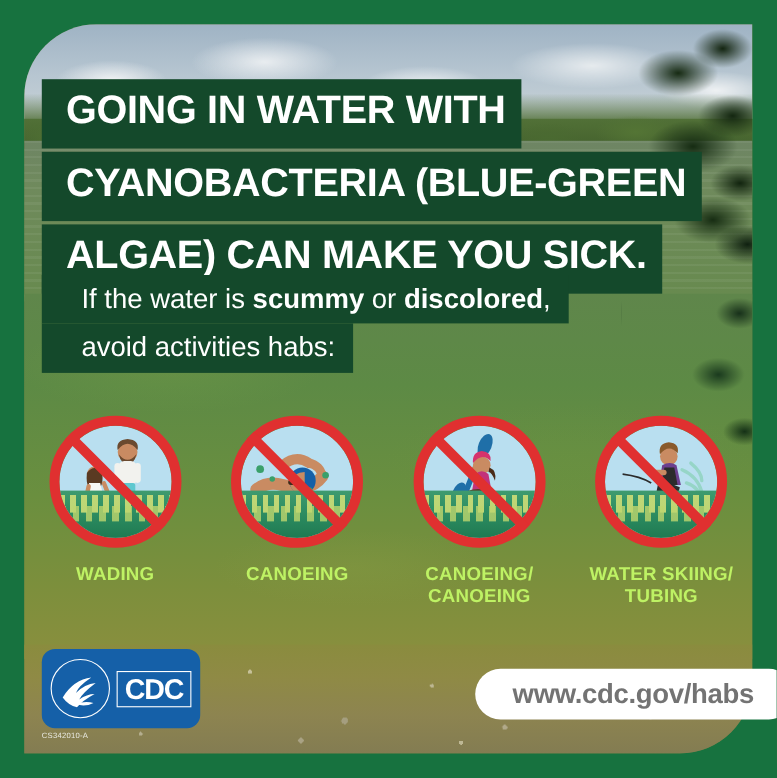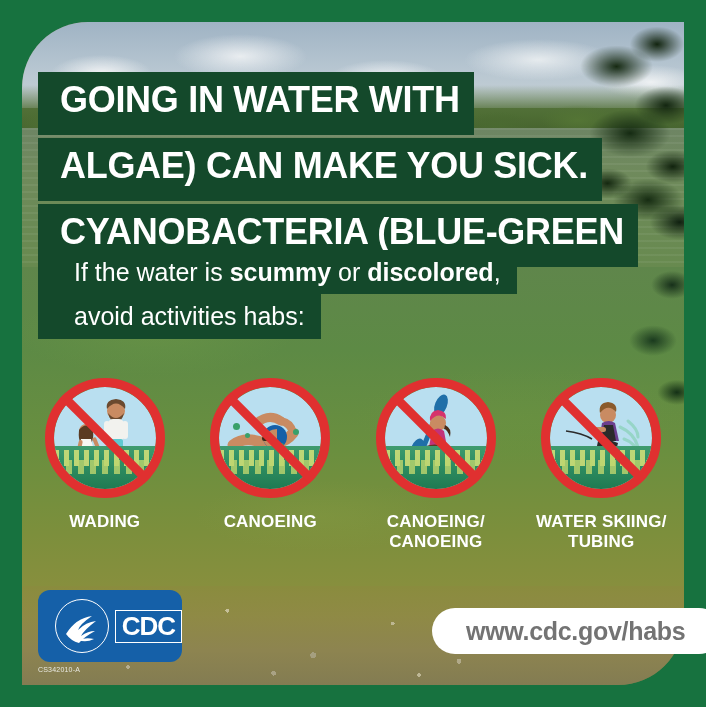--- a/index.html
+++ b/index.html
@@ -203,35 +203,35 @@
   }
   .slash {
     position:absolute; left:50%; top:50%;
     width:120px; height:9px;
     background:#e03030;
     transform:translate(-50%,-50%) rotate(45deg);
     z-index:4;
   }
 
   .icon-label {
-    color:#ffffff;
+    color:#bef264;
     font-weight:bold;
     font-size:17px;
     line-height:1.15;
     margin-top:14px;
     letter-spacing:.2px;
   }
 
   
   .cdc-block { position:absolute; left:38px; top:590px; z-index:6; }
   .cdc-logo {
     width:144px; height:72px;
     background:#1560a8;
     border-radius:12px;
-    display:flex; align-items:center; justify-content:flex-end;
+    display:flex; align-items:center; justify-content:center;
     gap:6px;
   }
   .hhs-seal {
     width:54px; height:54px;
     border-radius:50%;
     border:1.5px solid #ffffff;
     position:relative;
     flex:0 0 auto;
   }
   .cdc-word {
@@ -279,22 +279,22 @@
     <div class="treeline"></div>
     <div class="water-far"></div>
     <div class="water-main"></div>
     <div class="shore"></div>
     <div class="foliage"></div>
     <div class="foliage-low"></div>
   </div>
 
   <div class="headline">
     <div class="line">GOING IN WATER WITH</div>
+    <div class="line">CYANOBACTERIA (BLUE-GREEN</div>
     <div class="line">ALGAE) CAN MAKE YOU SICK.</div>
-    <div class="line">CYANOBACTERIA (BLUE-GREEN</div>
   </div>
 
   <div class="subhead">
     <div class="sline">
         <span>If the water is </span>
         <b>scummy</b>
         <span> or </span>
         <b>discolored</b>
         <span>,</span>
       </div>

